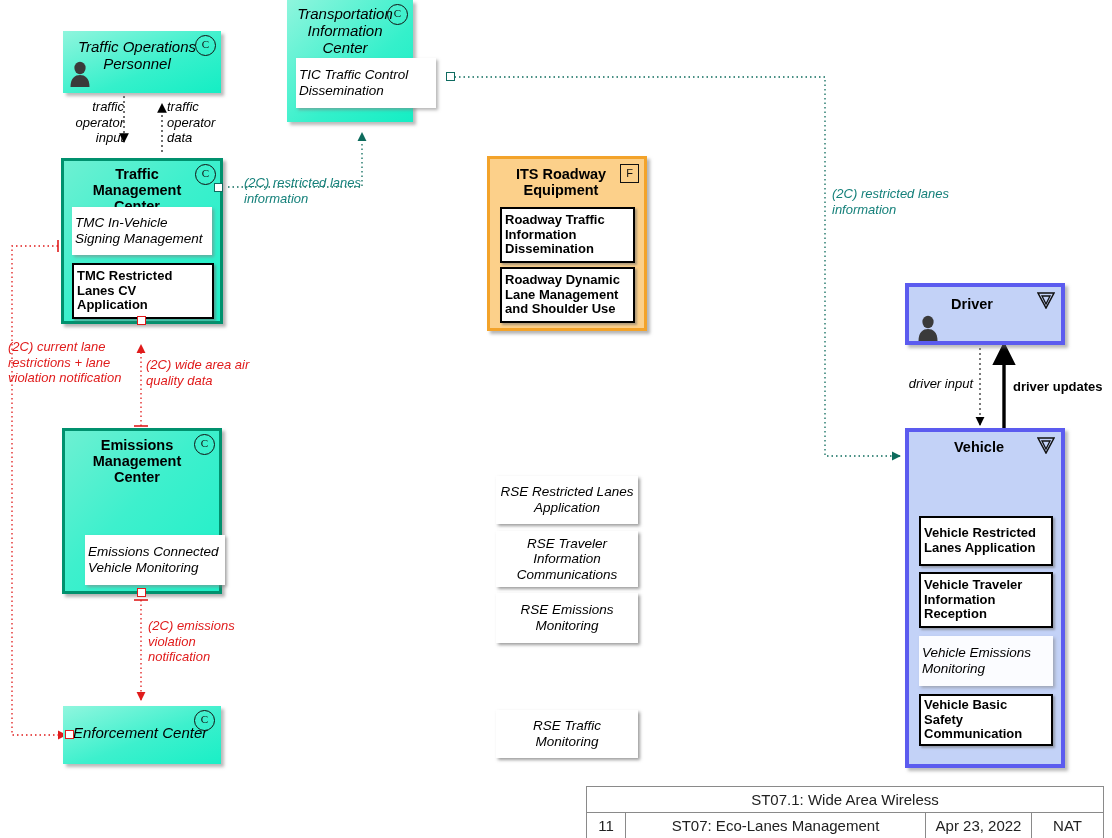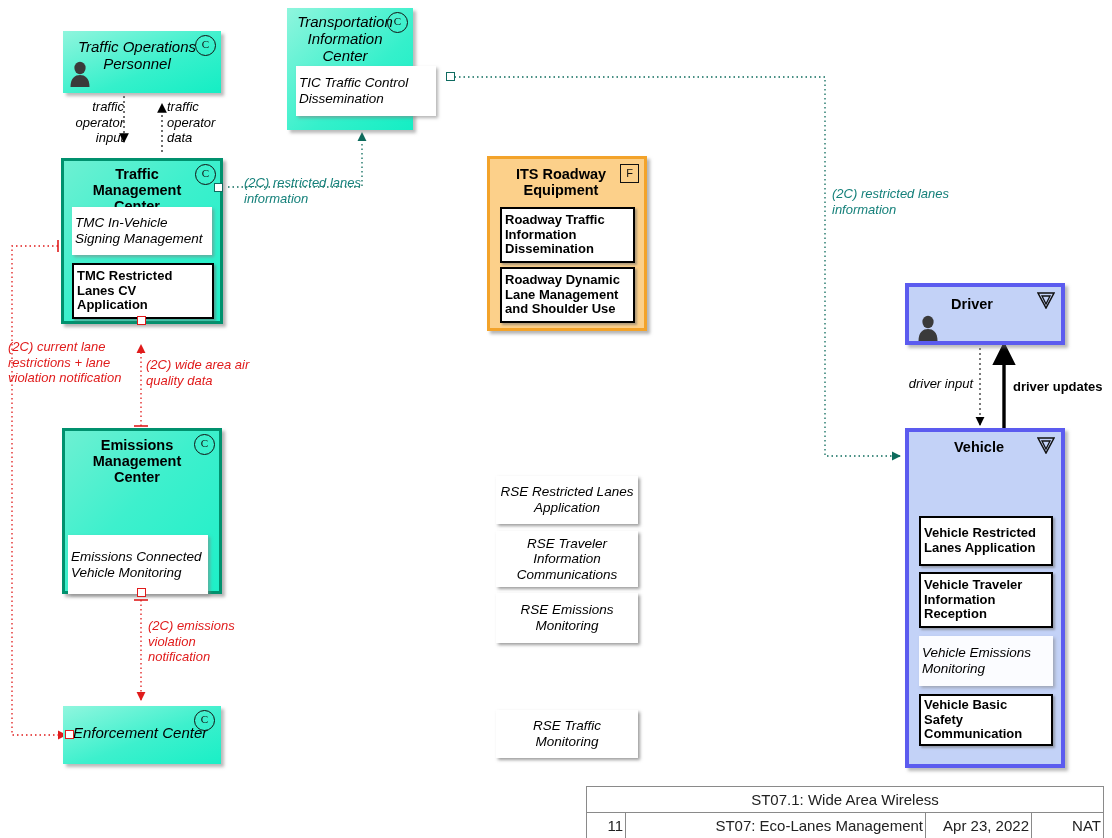--- a/index.html
+++ b/index.html
@@ -187,21 +187,21 @@
     background: #fff;
     font-size: 15px;
     color: #222;
   }
   .footer-row { display: flex; }
   .footer-top {
     text-align: center;
     padding: 4px 0 4px 0;
     border-bottom: 1px solid #8a8a8a;
   }
-  .fc { box-sizing: border-box; padding: 4px 2px; text-align: right; }
+  .fc { box-sizing: border-box; padding: 4px 2px; text-align: center; }
   .fc + .fc { border-left: 1px solid #8a8a8a; }
   .fc-num   { width: 38px; }
   .fc-name  { flex: 1; }
   .fc-date  { width: 106px; }
   .fc-org   { width: 72px; }
 </style>
 </head>
 <body>
 
 <div id="canvas">
@@ -261,40 +261,40 @@
 
   <div class="node teal-plain" style="left:63px; top:31px; width:158px; height:62px;">
     <div class="node-title italic" style="padding-top:8px;">Traffic Operations Personnel</div>
     <div class="marker-c" style="right:5px; top:4px;">C</div>
     <svg class="person-icon" style="left:6px; top:30px;" viewBox="0 0 22 26">
       <ellipse cx="11" cy="7" rx="5.6" ry="6.2" fill="#3a3a3a"></ellipse>
       <path d="M 1.5 26 C 1.5 17 6 14 11 14 C 16 14 20.5 17 20.5 26 Z" fill="#3a3a3a"></path>
     </svg>
   </div>
 
-  <div class="node teal-plain" style="left:287px; top:0px; width:126px; height:122px;margin-top:8px;">
+  <div class="node teal-plain" style="left:287px; top:0px; width:126px; height:122px;">
     <div class="node-title italic" style="padding-top:6px;">Transportation Information Center</div>
     <div class="marker-c" style="right:5px; top:4px;">C</div>
     <div class="fn fn-italic" style="left:9px; top:58px; width:140px; height:50px;">TIC Traffic Control Dissemination</div>
   </div>
   <div class="port port-teal" style="left:446px; top:72px;"></div>
 
   <div class="node teal-node" style="left:61px; top:158px; width:162px; height:166px;">
     <div class="node-title" style="padding-top:5px;">Traffic Management Center</div>
     <div class="marker-c" style="right:4px; top:3px;">C</div>
     <div class="fn fn-italic" style="left:8px; top:46px; width:140px; height:48px;">TMC In-Vehicle Signing Management</div>
     <div class="fn fn-bold" style="left:8px; top:102px; width:142px; height:56px;">TMC Restricted Lanes CV Application</div>
   </div>
   <div class="port port-teal" style="left:214px; top:183px;"></div>
   <div class="port port-red" style="left:137px; top:316px;"></div>
 
   <div class="node teal-node" style="left:62px; top:428px; width:160px; height:166px;">
     <div class="node-title" style="padding-top:6px;">Emissions Management Center</div>
     <div class="marker-c" style="right:4px; top:3px;">C</div>
-    <div class="fn fn-italic" style="left:3px; top:104px; width:140px; height:59px;">Emissions Connected Vehicle Monitoring</div>
+    <div class="fn fn-italic" style="left:20px; top:104px; width:140px; height:50px;">Emissions Connected Vehicle Monitoring</div>
   </div>
   <div class="port port-red" style="left:137px; top:588px;"></div>
 
   <div class="node teal-light" style="left:63px; top:706px; width:158px; height:58px;">
     <div class="node-title italic" style="padding:19px 8px 0 10px; text-align:left;">Enforcement Center</div>
     <div class="marker-c" style="right:6px; top:4px;">C</div>
   </div>
   <div class="port port-red" style="left:65px; top:730px;"></div>
 
   <div class="node orange-node" style="left:487px; top:156px; width:160px; height:175px;">

